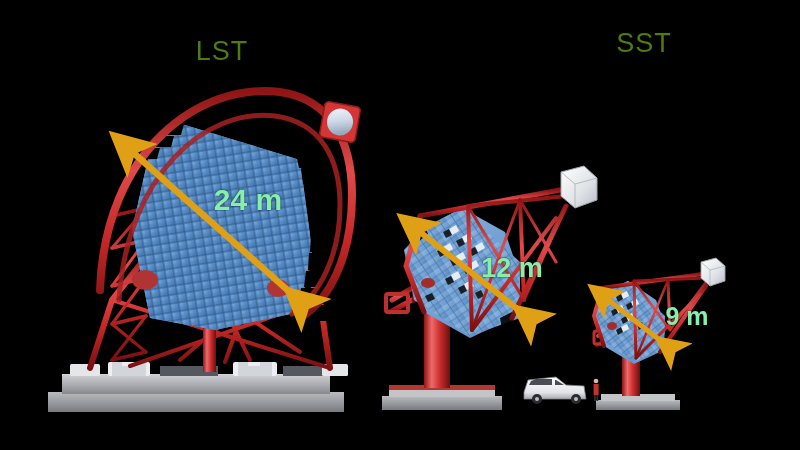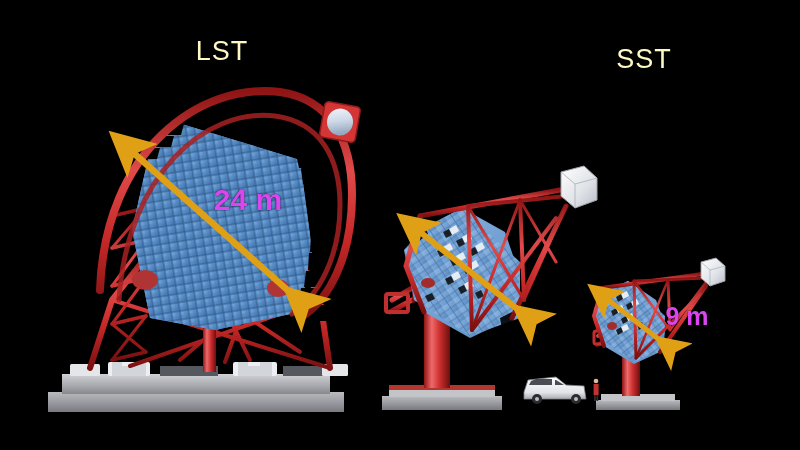--- a/index.html
+++ b/index.html
@@ -10,32 +10,32 @@
   #stage {
     position: relative;
     width: 800px;
     height: 450px;
     background: #000000;
     overflow: hidden;
     font-family: "Liberation Sans", sans-serif;
   }
   .tele-label {
     position: absolute;
-    color: #fef9c3;
+    color: #4d7c0f;
     font-size: 27px;
     font-weight: 400;
     letter-spacing: 1px;
     text-align: left;
     white-space: nowrap;
     transform: translateX(-50%);
     font-family: "Liberation Sans", sans-serif;
   }
   .dim-label {
     position: absolute;
-    color: #d946ef;
+    color: #86efac;
     font-weight: bold;
     white-space: nowrap;
     transform: translateX(-50%);
     font-family: "Liberation Sans", sans-serif;
     text-shadow: 0 0 2px rgba(0,0,0,0.85);
   }
   #dim-lst { font-size: 30px; }
   #dim-mst { font-size: 27px; }
   #dim-sst { font-size: 25px; }
   svg.scene {
@@ -360,18 +360,19 @@
       </g>
       <g>
         <circle cx="596" cy="381" r="2.3" fill="#e0b9a0"></circle>
         <path d="M593.6 384 h5 v11 h-5 z" fill="#c33232"></path>
         <path d="M594 395 h1.8 v6 h-1.8 z M596.4 395 h1.8 v6 h-1.8 z" fill="#2c2c30"></path>
       </g>
     </g>
   </svg>
 
   <div class="tele-label" id="label-lst" style="left:222px; top:36px;">LST</div>
-  <div class="tele-label" id="label-sst" style="left:644px; top:44px;">SST</div>
+  <div class="tele-label" id="label-sst" style="left:644px; top:28px;">SST</div>
 
   <div class="dim-label" id="dim-lst" style="left:248px; top:183px;">24 m</div>
+  <div class="dim-label" id="dim-mst" style="left:512px; top:253px;">12 m</div>
   <div class="dim-label" id="dim-sst" style="left:687px; top:302px;">9 m</div>
 
 </div>
 
 </body></html>

